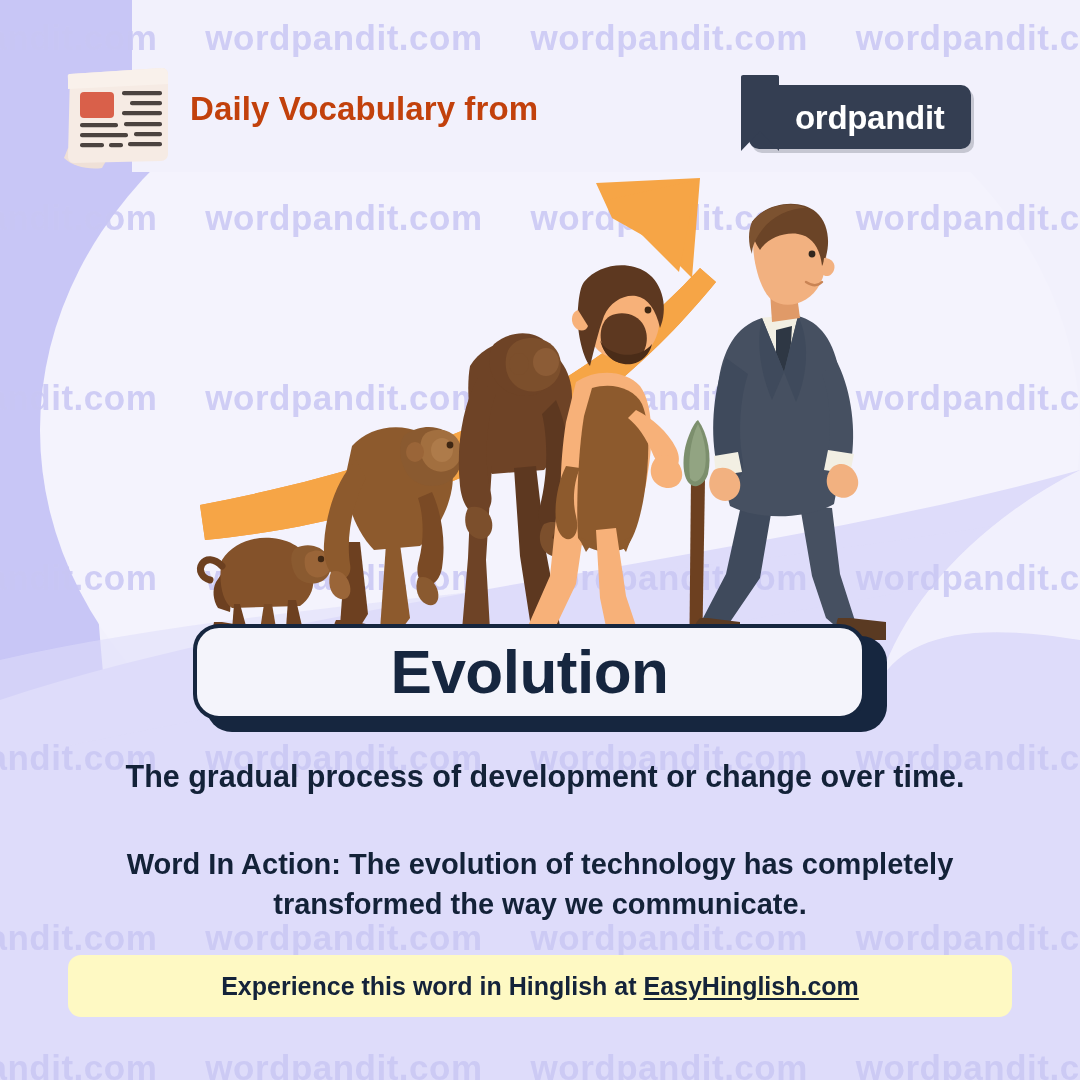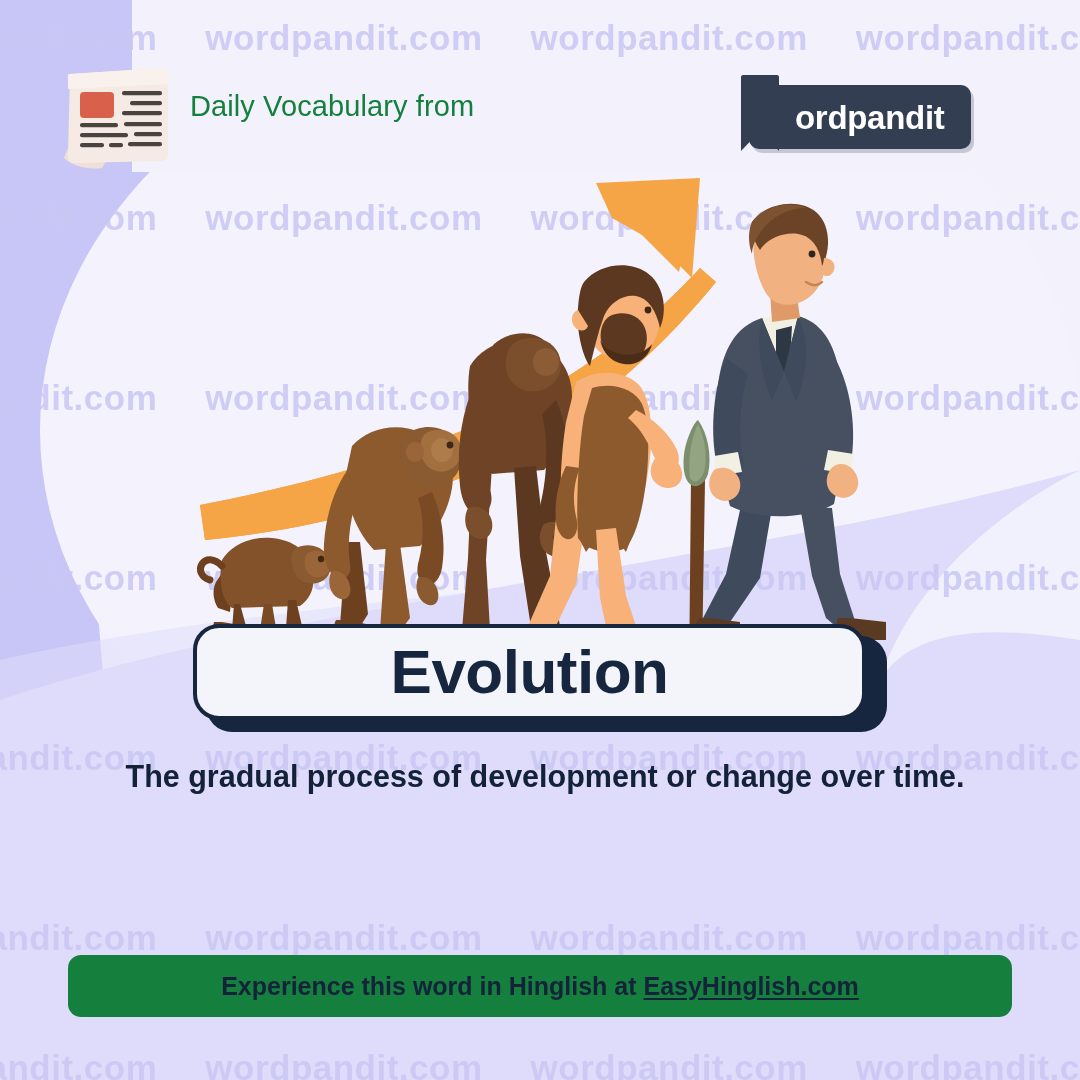--- a/index.html
+++ b/index.html
@@ -26,22 +26,22 @@
     letter-spacing:0.5px;
     opacity:.85;
   }
   .wm-row span { margin-right:48px; }
 
   
   .header { position:absolute; top:0; left:0; width:1080px; height:190px; z-index:8; }
   .news-icon { position:absolute; left:58px; top:62px; width:118px; height:112px; }
   .brand-text {
     position:absolute; left:190px; top:90px;
-    font-size:29px; font-weight:400; line-height:1.14;
-    color:#15803d; letter-spacing:.1px;
+    font-size:33px; font-weight:700; line-height:1.14;
+    color:#c2410c; letter-spacing:.1px;
   }
   .brand-text div { white-space:nowrap; }
 
   .logo {
     position:absolute; left:749px; top:85px;
     width:222px; height:64px;
     background:#343e52; border-radius:10px;
     box-shadow:3px 4px 0 rgba(40,48,64,.22);
   }
   .logo-w { position:absolute; left:-12px; top:-10px; width:46px; height:82px; }
@@ -81,21 +81,21 @@
   .example {
     position:absolute; left:0; top:845px; width:1080px; z-index:9;
     text-align:center; color:#132238;
     font-size:29px; font-weight:700; line-height:1.37;
     padding:0 88px;
   }
 
   
   .footer-bar {
     position:absolute; left:68px; top:955px; width:944px; height:62px;
-    background:#15803d; border-radius:13px; z-index:9;
+    background:#fef9c3; border-radius:13px; z-index:9;
     display:flex; align-items:center; justify-content:center;
   }
   .footer-text { font-size:25px; font-weight:700; color:#14233a; }
   .footer-link { text-decoration:underline; text-underline-offset:3px; }
 </style>
 </head>
 <body>
 
 <div id="stage">
 
@@ -331,18 +331,19 @@
     <div class="word-card-shadow"></div>
     <div class="word-card">
       <span class="word-card-text">Evolution</span>
     </div>
   </div>
 
   <div class="definition">
     <span>The gradual process of development or change over time.</span>
   </div>
 
+  <div class="example">Word In Action: The evolution of technology has completely transformed the way we communicate.</div>
 
   <div class="footer-bar">
     <span class="footer-text"><span>Experience this word in Hinglish at </span><span class="footer-link">EasyHinglish.com</span></span>
   </div>
 
 </div>
 
 </body></html>

